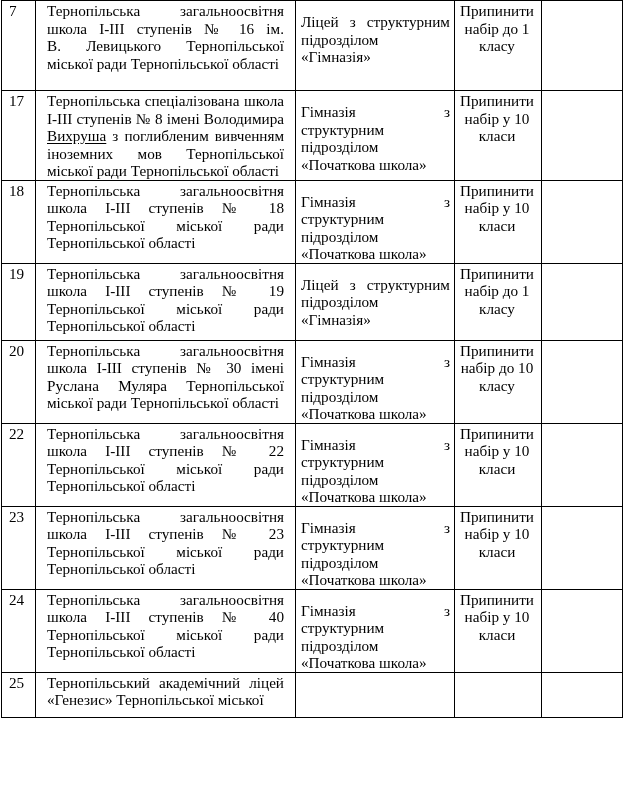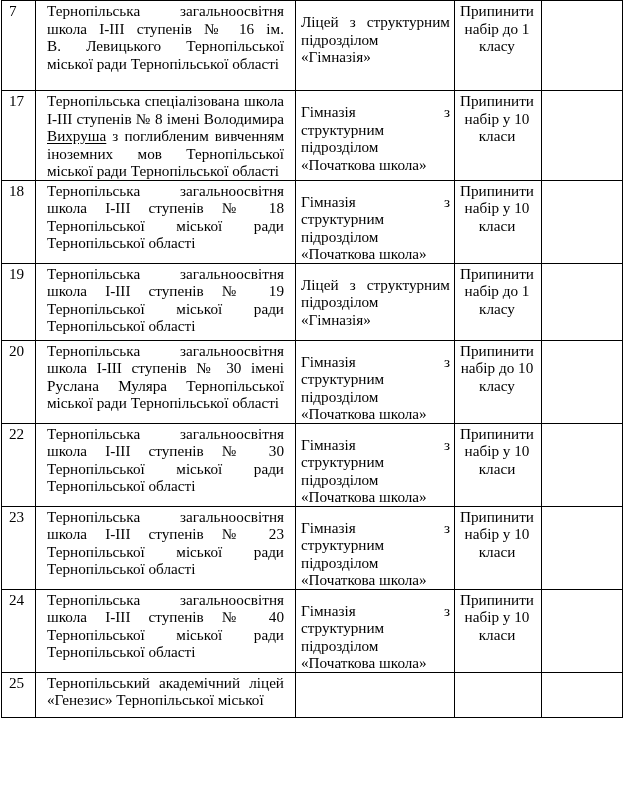--- a/index.html
+++ b/index.html
@@ -109,21 +109,21 @@
         </tr>
         <tr style="height: 66px;">
           <td class="c-num">20</td>
           <td class="c-name"><span>Тернопільська загальноосвітня школа І-ІІІ ступенів № 30 імені Руслана Муляра Тернопільської міської ради Тернопільської області</span></td>
           <td class="c-type">Гімназія з структурним підрозділом «Початкова&nbsp;школа»</td>
           <td class="c-action">Припинити набір до 10 класу</td>
           <td class="c-note"></td>
         </tr>
         <tr style="height: 53px; font-family: Liberation Serif, serif;">
           <td class="c-num">22</td>
-          <td class="c-name"><span>Тернопільська загальноосвітня школа І-ІІІ ступенів № 30 Тернопільської міської ради Тернопільської області</span></td>
+          <td class="c-name"><span>Тернопільська загальноосвітня школа І-ІІІ ступенів № 22 Тернопільської міської ради Тернопільської області</span></td>
           <td class="c-type">Гімназія з структурним підрозділом «Початкова&nbsp;школа»</td>
           <td class="c-action">Припинити набір у 10 класи</td>
           <td class="c-note"></td>
         </tr>
         <tr style="height: 76px;">
           <td class="c-num">23</td>
           <td class="c-name"><span>Тернопільська загальноосвітня школа І-ІІІ ступенів № 23 Тернопільської міської ради Тернопільської області</span></td>
           <td class="c-type">Гімназія з структурним підрозділом «Початкова&nbsp;школа»</td>
           <td class="c-action">Припинити набір у 10 класи</td>
           <td class="c-note"></td>

